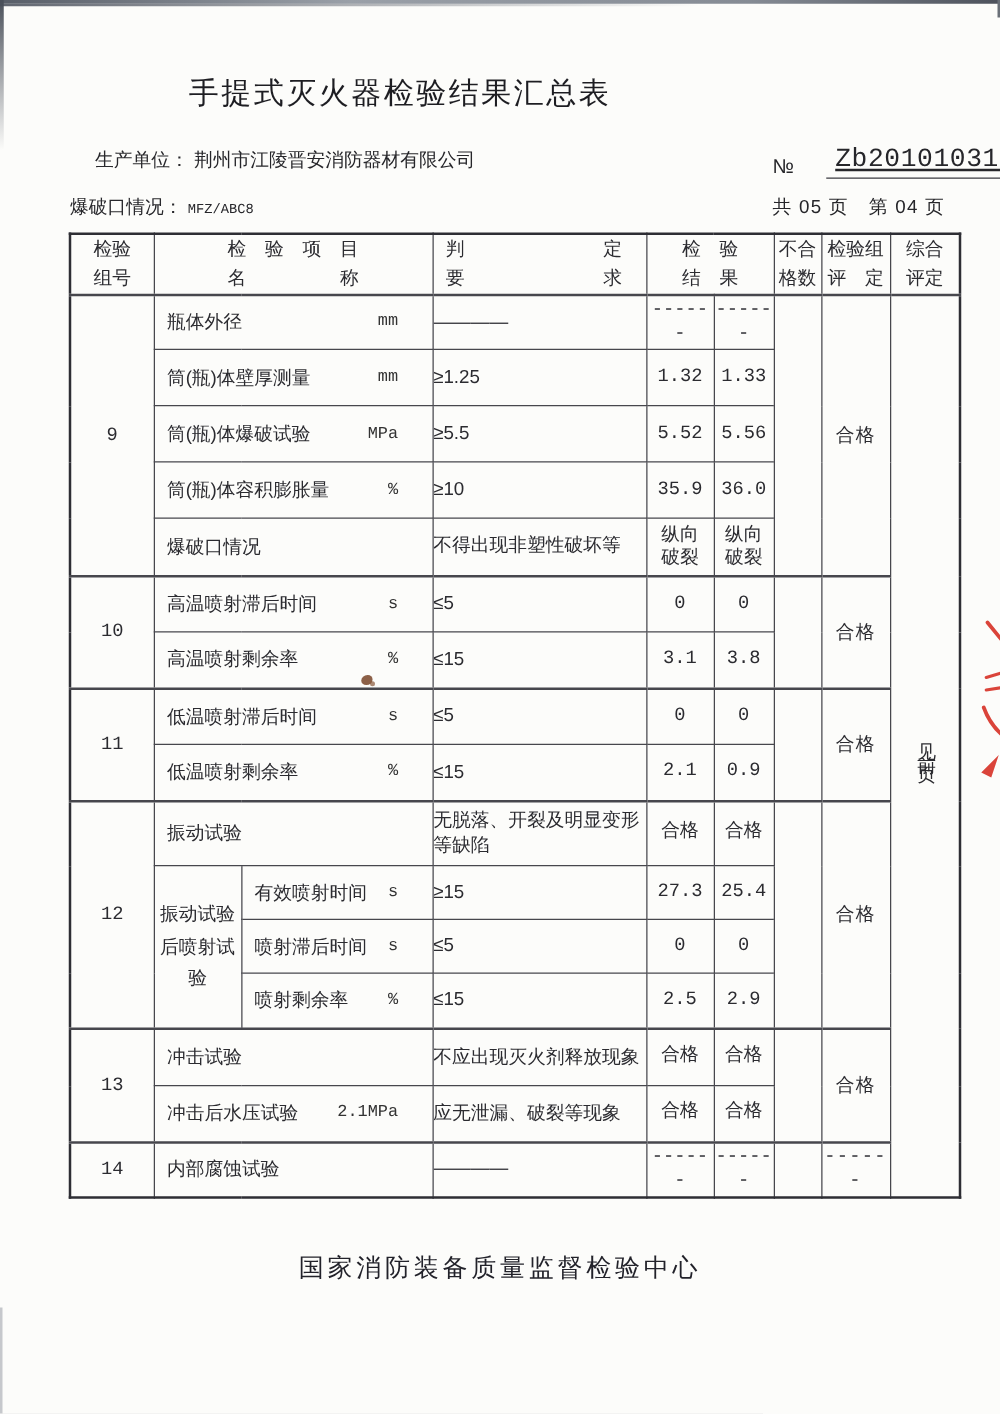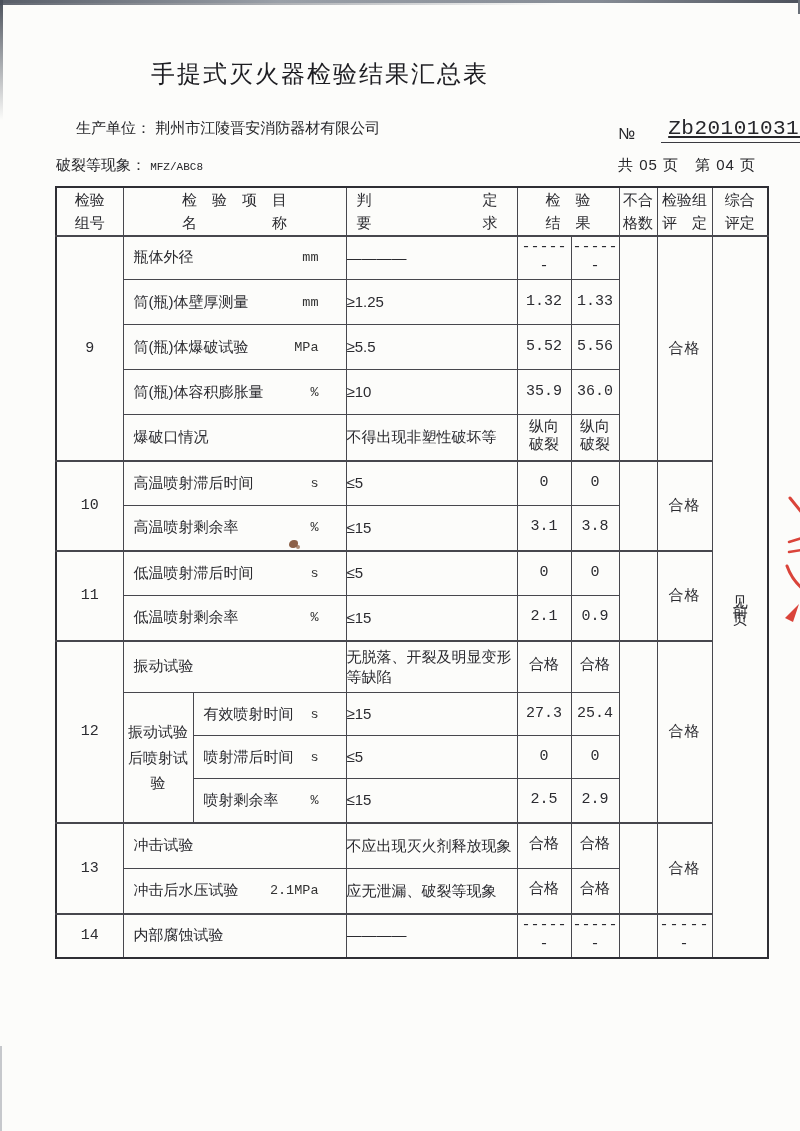--- a/index.html
+++ b/index.html
@@ -40,21 +40,21 @@
   tr.hdr td{border-bottom-width:2px;text-align:center;line-height:1.55;}
   .sprd{display:flex;justify-content:space-between;padding:0 19px 0 10px;line-height:1.55;}
   .gno{text-align:center;font-size:15px;font-family:"Liberation Mono","DejaVu Sans Mono",monospace;}
   .nmwrap{display:flex;justify-content:space-between;align-items:center;
     padding-left:10px;padding-right:27px;}
   .nmwrap .unit{font-family:"Liberation Mono","DejaVu Sans Mono",monospace;font-size:13.5px;color:#333;}
   .sub{text-align:center;font-size:13px;line-height:1.7;padding:0 1px;}
   .rq{padding:3px 6px 3px 9px;line-height:1.35;font-size:15px;}
   .rs{text-align:center;font-family:"Liberation Mono","DejaVu Sans Mono",monospace;
     font-size:14px;line-height:1.25;}
-  .pre{white-space:pre-line;font-family:Liberation Mono, monospace;font-size:14px;}
+  .pre{white-space:pre-line;font-family:Liberation Sans, sans-serif;font-size:14px;}
   .ge{text-align:center;font-size:15px;letter-spacing:1px;}
   .ov{text-align:center;}
   .vtext{writing-mode:vertical-rl;text-orientation:upright;letter-spacing:9px;
     font-size:15px;margin:0 auto;}
 
   .footer{position:absolute;top:1001px;left:0;width:800px;text-align:center;
     font-size:20px;letter-spacing:3px;color:#22222a;}
 
   .stain{position:absolute;left:289px;top:540px;width:9px;height:8px;
     background:#7c4a2e;border-radius:58% 42% 55% 45%;opacity:.88;z-index:5;}
@@ -76,21 +76,21 @@
 
   <div class="info1">
     <span class="info-label">生产单位：</span>
     <span>荆州市江陵晋安消防器材有限公司</span>
   </div>
   <div class="no-block">
     <span>№</span>
     <span class="no-value mono">Zb201010319</span>
   </div>
   <div class="info2">
-    <span class="info-label">破裂等现象：</span>
+    <span class="info-label">爆破口情况：</span>
     <span class="mono" style="font-size:11px">MFZ/ABC8</span>
   </div>
   <div class="pages">共 05 页　第 04 页</div>
 
   <table class="rpt">
     <colgroup>
       <col style="width:67px">
         <col style="width:70px">
         <col style="width:153px">
       <col style="width:171px">
@@ -339,20 +339,21 @@
           </td>
       <td class="rq">————</td>
       <td class="rs">------</td>
       <td class="rs">------</td>
       <td></td>
       <td class="ge rs">------</td>
     </tr>
   </tbody>
     </table>
 
+  <div class="footer">国家消防装备质量监督检验中心</div>
 
   <div class="stain"></div>
   <div class="stain2"></div>
 
   <svg class="redmarks" width="22" height="140" viewBox="0 0 22 140">
     <path d="M12 2 L25 18" stroke="#d8352a" stroke-width="3" fill="none" stroke-linecap="round"></path>
     <path d="M11 46 L24 42" stroke="#d8352a" stroke-width="2.5" fill="none" stroke-linecap="round"></path>
     <path d="M11 56 L24 54" stroke="#d8352a" stroke-width="2.5" fill="none" stroke-linecap="round"></path>
     <path d="M9 70 Q14 84 25 93" stroke="#d8352a" stroke-width="3" fill="none" stroke-linecap="round"></path>
     <path d="M7 122 L21 108 L15 126 Z" fill="#d8352a"></path>

